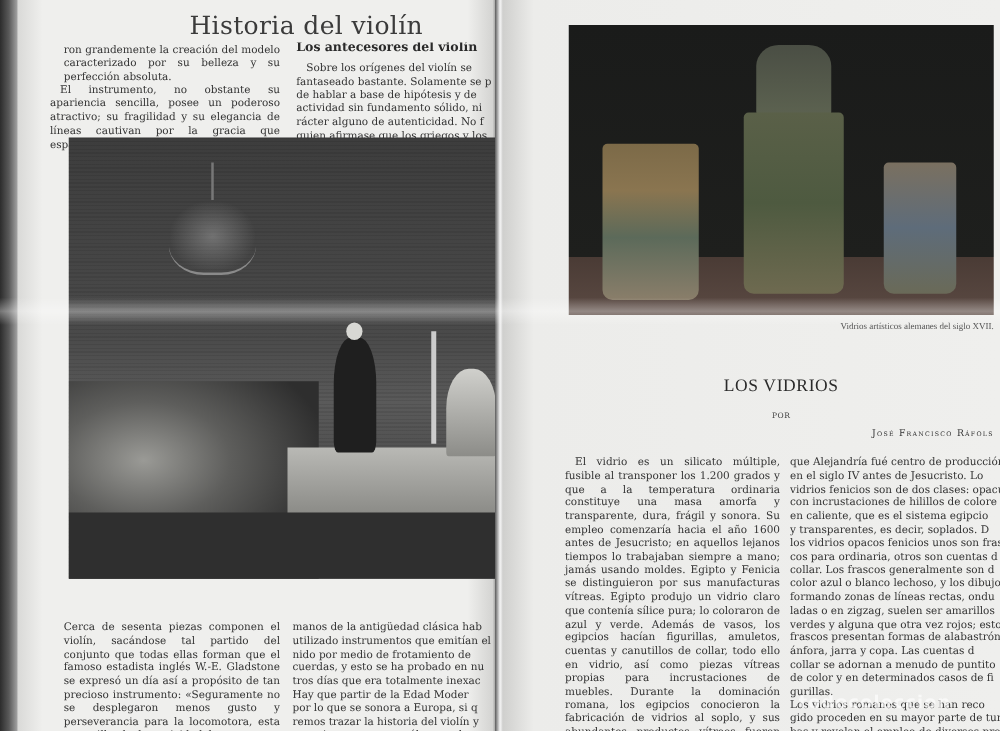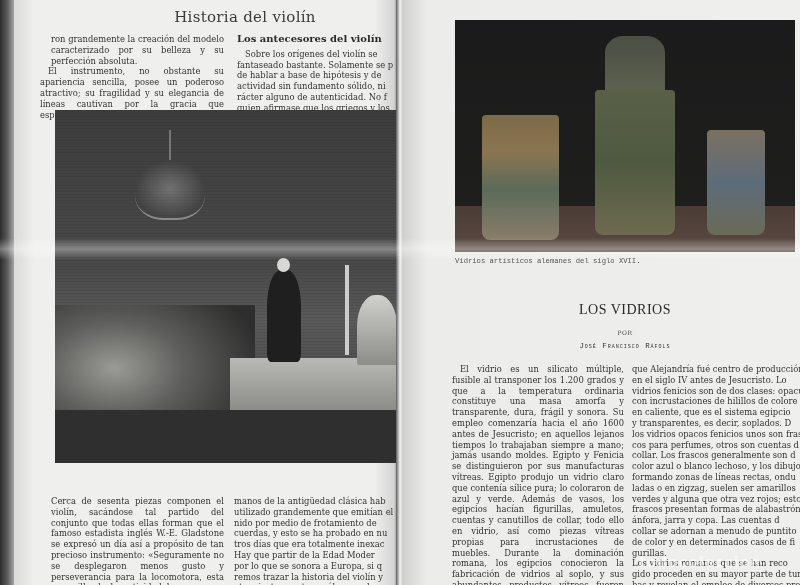--- a/index.html
+++ b/index.html
@@ -18,21 +18,21 @@
   .page-right { left: 402px; width: 398px;
     background: linear-gradient(90deg, #cfcfcd 0px, #ececea 25px, #efefed 100%); }
   .gutter { position: absolute; left: 396px; top: 0; width: 8px; height: 585px;
     background: linear-gradient(90deg, #5a5a5a, #f4f4f4 50%, #bdbdbb); }
 
   
   .glare { position: absolute; left: 0; top: 238px; width: 800px; height: 22px;
     background: linear-gradient(180deg, rgba(255,255,255,0), rgba(255,255,255,0.35), rgba(255,255,255,0)); pointer-events: none; }
 
   .running-head { position: absolute; left: 130px; top: 8px; width: 230px; text-align: center;
-    font-family: "DejaVu Serif", serif; font-size: 15px; color: #3b3b3b; letter-spacing: 0.3px; }
+    font-family: "DejaVu Serif", serif; font-size: 20px; color: #3b3b3b; letter-spacing: 0.3px; }
 
   .col { position: absolute; font-family: "DejaVu Serif", serif; font-size: 8.4px; line-height: 10.8px;
     color: #333; text-align: justify; }
   .col p { text-indent: 8px; }
   .col p.noindent { text-indent: 0; margin-left: 11px; }
   .col h3 { font-size: 10px; font-weight: bold; margin-bottom: 4px; text-indent: 0; color: #2a2a2a; }
 
   .l-col1-top { left: 40px; top: 34px; width: 184px; }
   .l-col2-top { left: 237px; top: 34px; width: 160px; white-space: nowrap; overflow: hidden; }
   .l-col1-bot { left: 40px; top: 496px; width: 184px; }
@@ -51,41 +51,41 @@
   .painting .floor { position: absolute; left: 0; top: 300px; width: 342px; height: 53px; background: #2f2f2f; }
   .painting .crowd { position: absolute; left: 0; top: 195px; width: 200px; height: 158px;
     background: radial-gradient(ellipse at 30% 40%, #9a9a96 0%, #5e5e5c 35%, #2e2e2e 75%); }
   .painting .violinist { position: absolute; left: 212px; top: 160px; width: 34px; height: 92px;
     background: #1f1f1f; border-radius: 40% 40% 10% 10%; }
   .painting .violinist::before { content: ""; position: absolute; left: 10px; top: -12px; width: 13px; height: 14px; background: #d8d8d4; border-radius: 50%; }
   .painting .harp { position: absolute; left: 290px; top: 155px; width: 4px; height: 90px; background: #ccc; }
   .painting .lady { position: absolute; left: 302px; top: 185px; width: 40px; height: 70px;
     background: linear-gradient(180deg, #d0d0cc, #8c8c88); border-radius: 45% 45% 5% 5%; }
 
-  .caption { position: absolute; font-family: Liberation Mono, monospace; font-size: 7.2px; color: #555; text-align: left; white-space: nowrap; }
+  .caption { position: absolute; font-family: Liberation Serif, serif; font-size: 7.2px; color: #555; text-align: right; white-space: nowrap; }
   .cap-left { left: 55px; top: 470px; width: 342px; }
   .cap-right { left: 455px; top: 257px; width: 340px; }
 
   .photo { position: absolute; left: 455px; top: 20px; width: 340px; height: 232px;
     background: linear-gradient(180deg, #1a1b1a 0%, #1e1f1d 80%, #4a3b35 80%, #5b4a43 100%); overflow: hidden; }
   .glass { position: absolute; border-radius: 4px 4px 8px 8px; }
   .glass1 { left: 27px; top: 95px; width: 77px; height: 125px;
     background: linear-gradient(180deg, #7c6a48 0%, #8a7550 30%, #5c6a5a 60%, #8a7e6a 100%); }
   .glass2 { left: 140px; top: 70px; width: 80px; height: 145px;
     background: linear-gradient(180deg, #5a6048 0%, #4e5a40 50%, #6e6a50 100%); }
   .glass2-lid { left: 150px; top: 16px; width: 60px; height: 56px; border-radius: 30% 30% 5% 5%;
     background: linear-gradient(180deg, #4a4e44, #5c6250); }
   .glass3 { left: 252px; top: 110px; width: 58px; height: 105px;
     background: linear-gradient(180deg, #7a7060 0%, #5e6c7a 50%, #6a6a58 100%); }
 
   .title-main { position: absolute; left: 455px; top: 302px; width: 340px; text-align: center;
     font-family: "Liberation Serif", serif; font-size: 14px; letter-spacing: 0.5px; color: #2a2a2a; }
   .by { position: absolute; left: 455px; top: 329px; width: 340px; text-align: center; font-size: 6px; color: #444; letter-spacing: 0.5px; }
-  .author { position: absolute; left: 455px; top: 342px; width: 340px; text-align: center; font-size: 7.4px; color: #333;
-    font-variant: small-caps; letter-spacing: 1px; font-family: Liberation Mono, monospace; }
+  .author { position: absolute; left: 455px; top: 342px; width: 340px; text-align: right; font-size: 7.4px; color: #333;
+    font-variant: small-caps; letter-spacing: 1px; }
 
   .r-col1 { left: 452px; top: 364px; width: 172px; }
   .r-col2 { left: 632px; top: 364px; width: 168px; white-space: nowrap; overflow: hidden; }
 
   .watermark { position: absolute; left: 600px; top: 554px; width: 200px; text-align: center;
     font-family: "DejaVu Sans", sans-serif; font-size: 14px; font-weight: bold; color: rgba(255,255,255,0.62);
     letter-spacing: 1px; pointer-events: none; }
 </style>
 </head>
 <body>
@@ -120,21 +120,21 @@
     <div class="harp"></div>
     <div class="lady"></div>
   </div>
 
   <div class="col l-col1-bot">
     <p class="noindent">Cerca de sesenta piezas componen el violín, sacándose tal partido del conjunto que todas ellas forman que el famoso estadista inglés W.-E. Gladstone se expresó un día así a propósito de tan precioso instrumento: «Seguramente no se desplegaron menos gusto y perseverancia para la locomotora, esta maravilla de la actividad humana, que para el violín esta maravilla de la música.</p>
   </div>
 
   <div class="col l-col2-bot">
     <div>manos de la antigüedad clásica hab</div>
-    <div>utilizado grandemente que emitían el</div>
+    <div>utilizado instrumentos que emitían el</div>
     <div>nido por medio de frotamiento de</div>
     <div>cuerdas, y esto se ha probado en nu</div>
     <div>tros días que era totalmente inexac</div>
     <div>Hay que partir de la Edad Moder</div>
     <div>por lo que se sonora a Europa, si q</div>
     <div>remos trazar la historia del violín y</div>
     <div>otros instrumentos análogos sobre c</div>
 
   </div>
 
@@ -160,21 +160,21 @@
   </div>
 
   <div class="col r-col2">
     <div>que Alejandría fué centro de producción</div>
     <div>en el siglo IV antes de Jesucristo. Lo</div>
     <div>vidrios fenicios son de dos clases: opacu</div>
     <div>con incrustaciones de hilillos de colore</div>
     <div>en caliente, que es el sistema egipcio</div>
     <div>y transparentes, es decir, soplados. D</div>
     <div>los vidrios opacos fenicios unos son fras</div>
-    <div>cos para perfumes, otros son cuentas d</div>
+    <div>cos para ordinaria, otros son cuentas d</div>
     <div>collar. Los frascos generalmente son d</div>
     <div>color azul o blanco lechoso, y los dibujos</div>
     <div>formando zonas de líneas rectas, ondu</div>
     <div>ladas o en zigzag, suelen ser amarillos</div>
     <div>verdes y alguna que otra vez rojos; esto</div>
     <div>frascos presentan formas de alabastrón</div>
     <div>ánfora, jarra y copa. Las cuentas d</div>
     <div>collar se adornan a menudo de puntito</div>
     <div>de color y en determinados casos de fi</div>
     <div>gurillas.</div>

